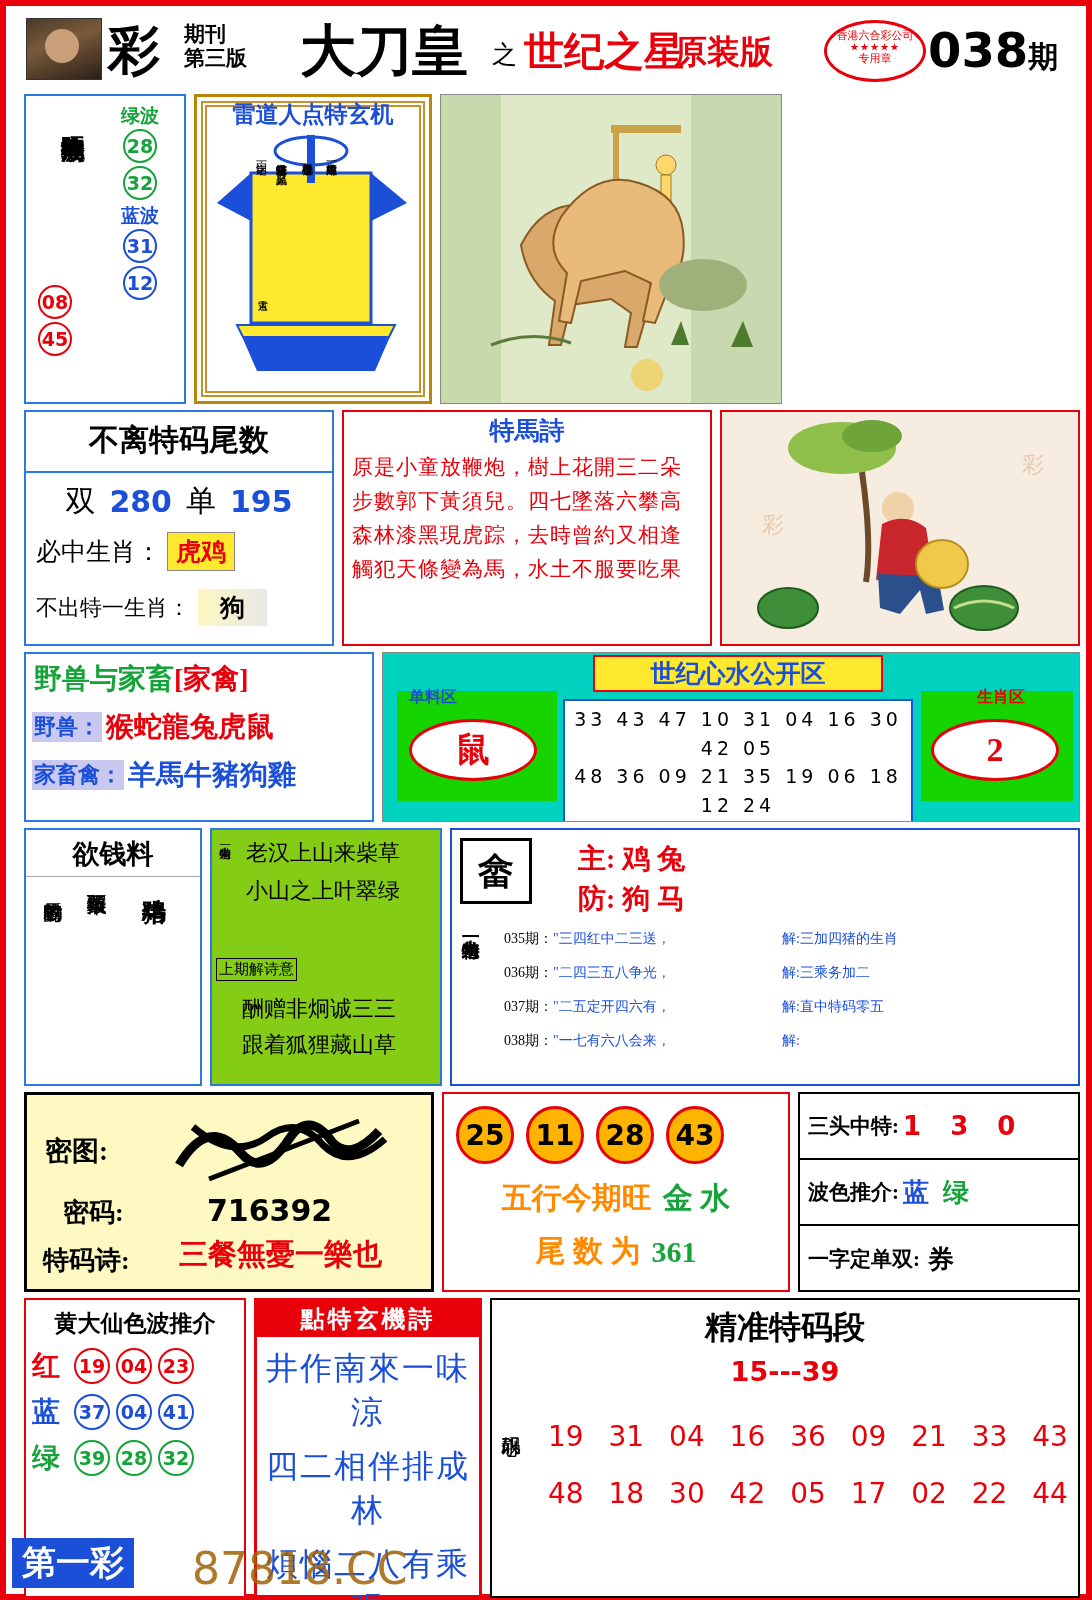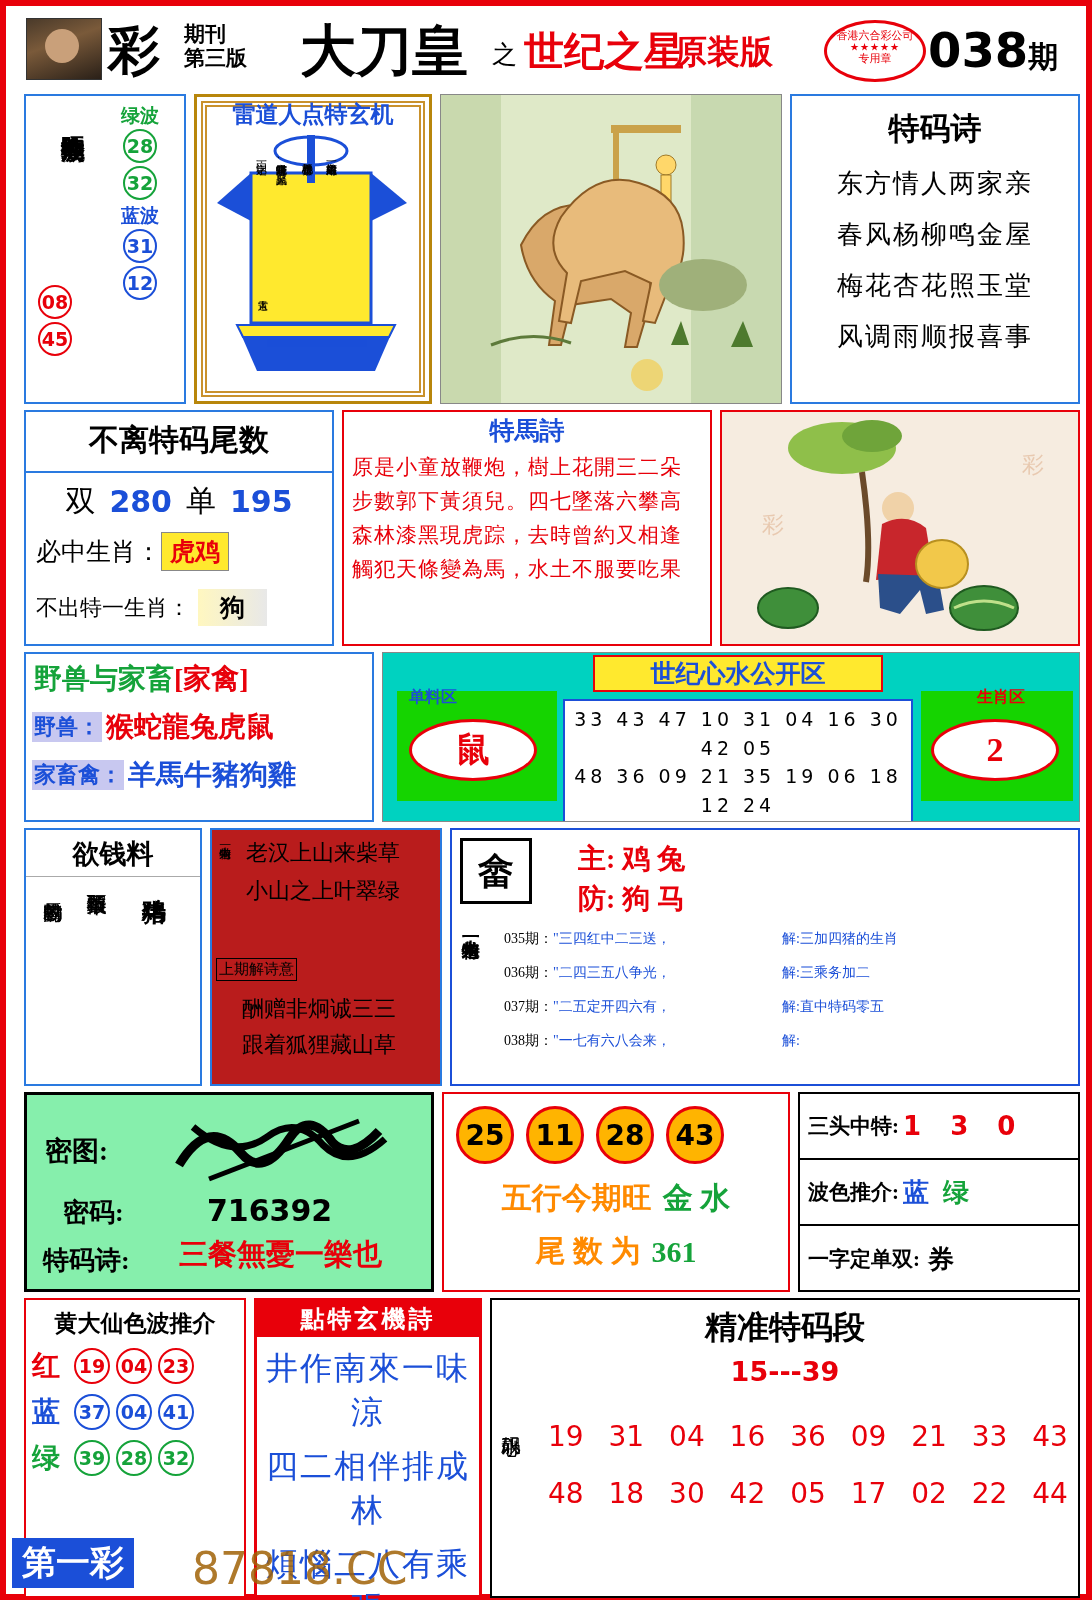--- a/index.html
+++ b/index.html
@@ -70,21 +70,21 @@
   .box-poem { left:766px; top:0; width:290px; height:310px; border:2px solid #2a7ae0; background:#fff; }
   .poem-title { text-align:center; font-size:31px; font-weight:bold; margin-top:12px; }
   .poem-line { text-align:center; font-size:26px; margin-top:16px; letter-spacing:2px;}
 
   
   .r2 { left:18px; top:404px; width:1056px; height:236px;}
   .box-wei { left:0; top:0; width:310px; height:236px; border:2px solid #2a7ae0; background:#fff;}
   .wei-title { text-align:center; font-size:30px; font-weight:bold; margin-top:8px;}
   .wei-row { display:flex; align-items:center; justify-content:center; gap:14px; font-size:30px; margin-top:10px; border-top:2px solid #2a7ae0; padding-top:8px;}
   .num-blue { color:#1b4fd8; font-family:"DejaVu Sans", sans-serif; font-weight:bold;}
-  .wei-row2 { font-size:25px; margin:10px 0 0 10px; display:flex; align-items:center; }
+  .wei-row2 { font-size:25px; margin:10px 0 0 10px; display:flex; align-items:center; gap:6px;}
   .hl-yellow { background:#ffe92e; border:1px solid #888; padding:2px 8px; color:#e8000a; font-weight:bold; font-size:25px;}
   .wei-row3 { font-size:22px; margin:18px 0 0 10px; display:flex; align-items:center; gap:8px;}
   .hl-grad { background:linear-gradient(90deg,#fff7c0,#e8e8e8); padding:2px 22px; font-size:25px; font-weight:bold;}
 
   .box-tema { left:318px; top:0; width:370px; height:236px; border:2px solid #e8000a; background:#fff; }
   .tema-title { text-align:center; font-size:25px; font-weight:bold; color:#1b4fd8; margin-top:2px;}
   .tema-line { font-size:21px; color:#e8000a; margin:6px 8px 0 8px; letter-spacing:1px;}
 
   .box-pic2 { left:696px; top:0; width:360px; height:236px; background:#f3e6d8; border:2px solid #e8000a; overflow:hidden;}
 
@@ -107,36 +107,36 @@
   }
   .burst { position:absolute; color:#1b4fd8; font-size:16px; font-weight:bold;}
   .numgrid { position:absolute; left:180px; top:46px; width:350px; background:#fff; border:2px solid #1b4fd8; padding:4px 6px;}
   .numgrid div { font-size:19px; letter-spacing:4px; color:#000; font-family:"DejaVu Sans", sans-serif; text-align:center; line-height:1.5;}
 
   
   .r4 { left:18px; top:822px; width:1056px; height:258px;}
   .box-qian { left:0; top:0; width:178px; height:258px; border:2px solid #2a7ae0; background:#fff;}
   .qian-title { text-align:center; font-size:27px; font-weight:bold; margin-top:6px; border-bottom:1px solid #aaa; padding-bottom:4px;}
   .vert { writing-mode:vertical-rl; text-orientation:upright; }
-  .box-lao { left:186px; top:0; width:232px; height:258px; border:2px solid #2a7ae0; background:#b91c1c; }
+  .box-lao { left:186px; top:0; width:232px; height:258px; border:2px solid #2a7ae0; background:#84cc16; }
   .lao-line { font-size:22px; margin:8px 0 0 34px;}
   .lao-badge { position:absolute; left:6px; top:8px; font-size:12px; writing-mode:vertical-rl; line-height:1.1;}
   .lao-mark { position:absolute; left:4px; top:128px; font-size:15px; border:1px solid #000; padding:1px 2px;}
   .lao-b { font-size:22px; margin:6px 0 0 30px;}
   .box-zhu { left:426px; top:0; width:630px; height:258px; border:2px solid #1b4fd8; background:#fff;}
   .zhu-sq { position:absolute; left:8px; top:8px; width:72px; height:66px; border:3px solid #000; display:flex; align-items:center; justify-content:center; font-size:36px; font-weight:bold;}
   .zhu-line { position:absolute; font-size:28px; font-weight:bold;}
   .zhu-line span { color:#e8000a; }
   .daoren { position:absolute; left:8px; top:96px; font-size:18px; writing-mode:vertical-rl; line-height:1.1; font-weight:bold;}
   .dr-row { position:absolute; font-size:14px; color:#1b4fd8; }
   .dr-row .p { color:#000; }
 
   
   .r5 { left:18px; top:1086px; width:1056px; height:200px;}
-  .box-mi { left:0; top:0; width:410px; height:200px; border:3px solid #000; background:#86efac;}
+  .box-mi { left:0; top:0; width:410px; height:200px; border:3px solid #000; background:#fef9c3;}
   .mi-l1 { position:absolute; left:18px; top:38px; font-size:27px; font-weight:bold;}
   .mi-scribble { position:absolute; left:142px; top:10px; width:240px; height:84px; overflow:hidden;}
   .mi-l2 { position:absolute; left:36px; top:100px; font-size:26px; font-weight:bold;}
   .mi-code { position:absolute; left:180px; top:98px; font-size:30px; font-weight:bold; font-family:"DejaVu Sans", sans-serif;}
   .mi-l3 { position:absolute; left:16px; top:148px; font-size:26px; font-weight:bold;}
   .mi-poem { position:absolute; left:152px; top:140px; font-size:29px; font-weight:bold; color:#e8000a;}
 
   .box-balls { left:418px; top:0; width:348px; height:200px; border:2px solid #e8000a; background:#fff;}
   .bigball {
     width:58px; height:58px; border-radius:50%; background:#ffb400; border:3px solid #e8000a;
@@ -254,27 +254,20 @@
         <path d="M80 150 q22 -44 64 -40 q36 4 44 34 l16 -36 l10 6 l-14 46 q16 32 6 58 l-10 34 l-12 0 l6 -34 l-20 -14 l-40 6 l-10 40 l-12 0 l6 -44 q-28 -20 -34 -56 z" fill="#d9a86a" stroke="#8a5a24" stroke-width="2"></path>
         <path d="M120 122 q34 -48 78 -34 q40 12 44 48 q4 34 -14 56 l-14 36 l-12 -2 l8 -38 l-26 -12 l-44 10 l-10 42 l-12 -2 l8 -48 q-24 -24 -6 -56 z" fill="#e8bb7b" stroke="#8a5a24" stroke-width="2"></path>
         <path d="M50 250 q40 -16 80 -2" stroke="#5d7a3a" stroke-width="3" fill="none"></path>
         <ellipse cx="262" cy="190" rx="44" ry="26" fill="#9fb07a"></ellipse>
         <path d="M230 250 l10 -24 l8 24 z" fill="#4e7a2e"></path>
         <path d="M290 252 l12 -26 l10 26 z" fill="#4e7a2e"></path>
         <circle cx="206" cy="280" r="16" fill="#f0d060" opacity=".8"></circle>
       </svg>
     </div>
 
-    <div class="abs box-poem">
-      <div class="poem-title">特码诗</div>
-      <div class="poem-line">东方情人两家亲</div>
-      <div class="poem-line">春风杨柳鸣金屋</div>
-      <div class="poem-line">梅花杏花照玉堂</div>
-      <div class="poem-line">风调雨顺报喜事</div>
-    </div>
   </div>
 
   <div class="abs r2">
 
     <div class="abs box-wei">
       <div class="wei-title">不离特码尾数</div>
       <div class="wei-row">
         <span>双</span>
         <span class="num-blue">280</span>
         <span>单</span>

